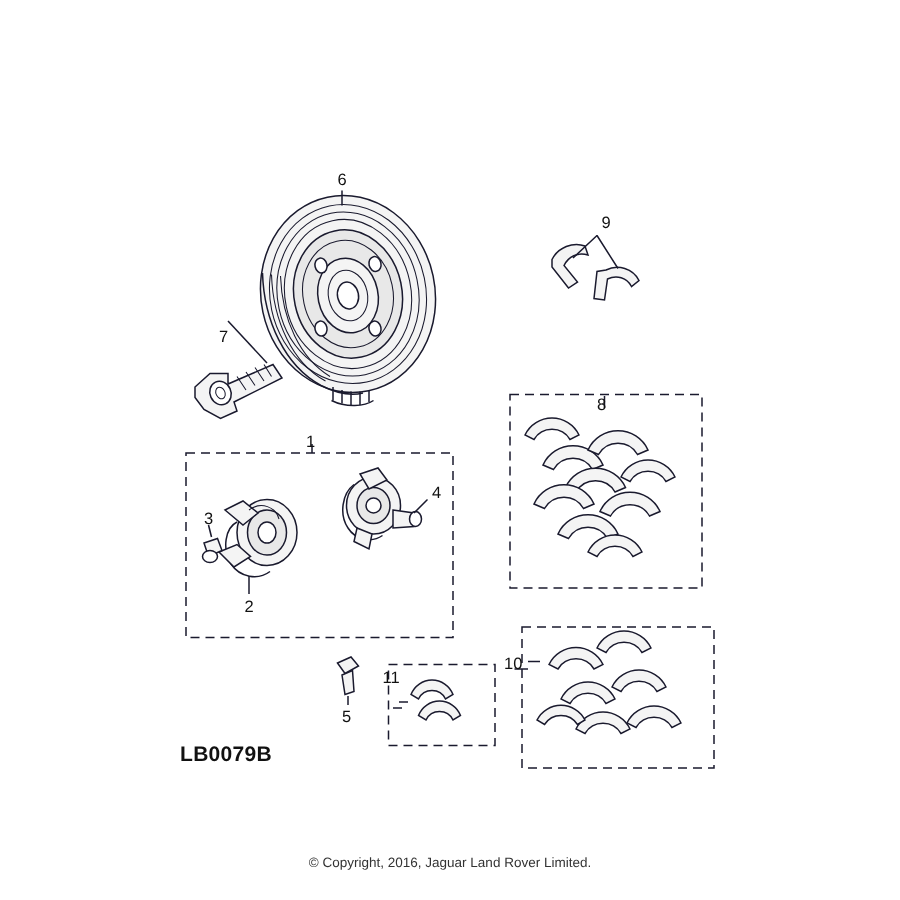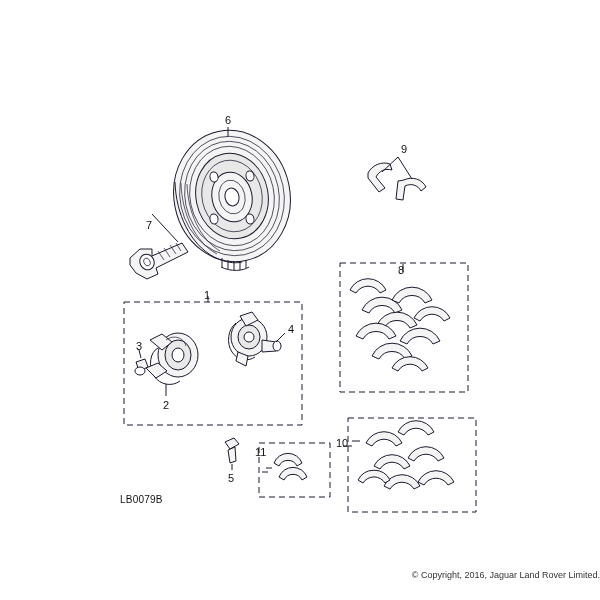--- a/index.html
+++ b/index.html
@@ -28,30 +28,31 @@
     position: absolute;
     font-size: 11px;
     color: #111111;
     font-family: "Liberation Sans", sans-serif;
     white-space: nowrap;
   }
   .drawing-code {
     position: absolute;
     left: 120px;
     top: 494px;
-    font-size: 10px;
+    font-size: 14px;
     color: #111111;
     letter-spacing: 0.2px;
+    font-weight: bold;
   }
   .copyright {
     position: absolute;
     left: 0;
     top: 570px;
     width: 600px;
-    text-align: right;
+    text-align: center;
     font-size: 9px;
     color: #333333;
   }
 </style>
 </head>
 <body>
 
 <div id="page">
 
   <svg id="diagram-svg" viewBox="0 0 600 600">

